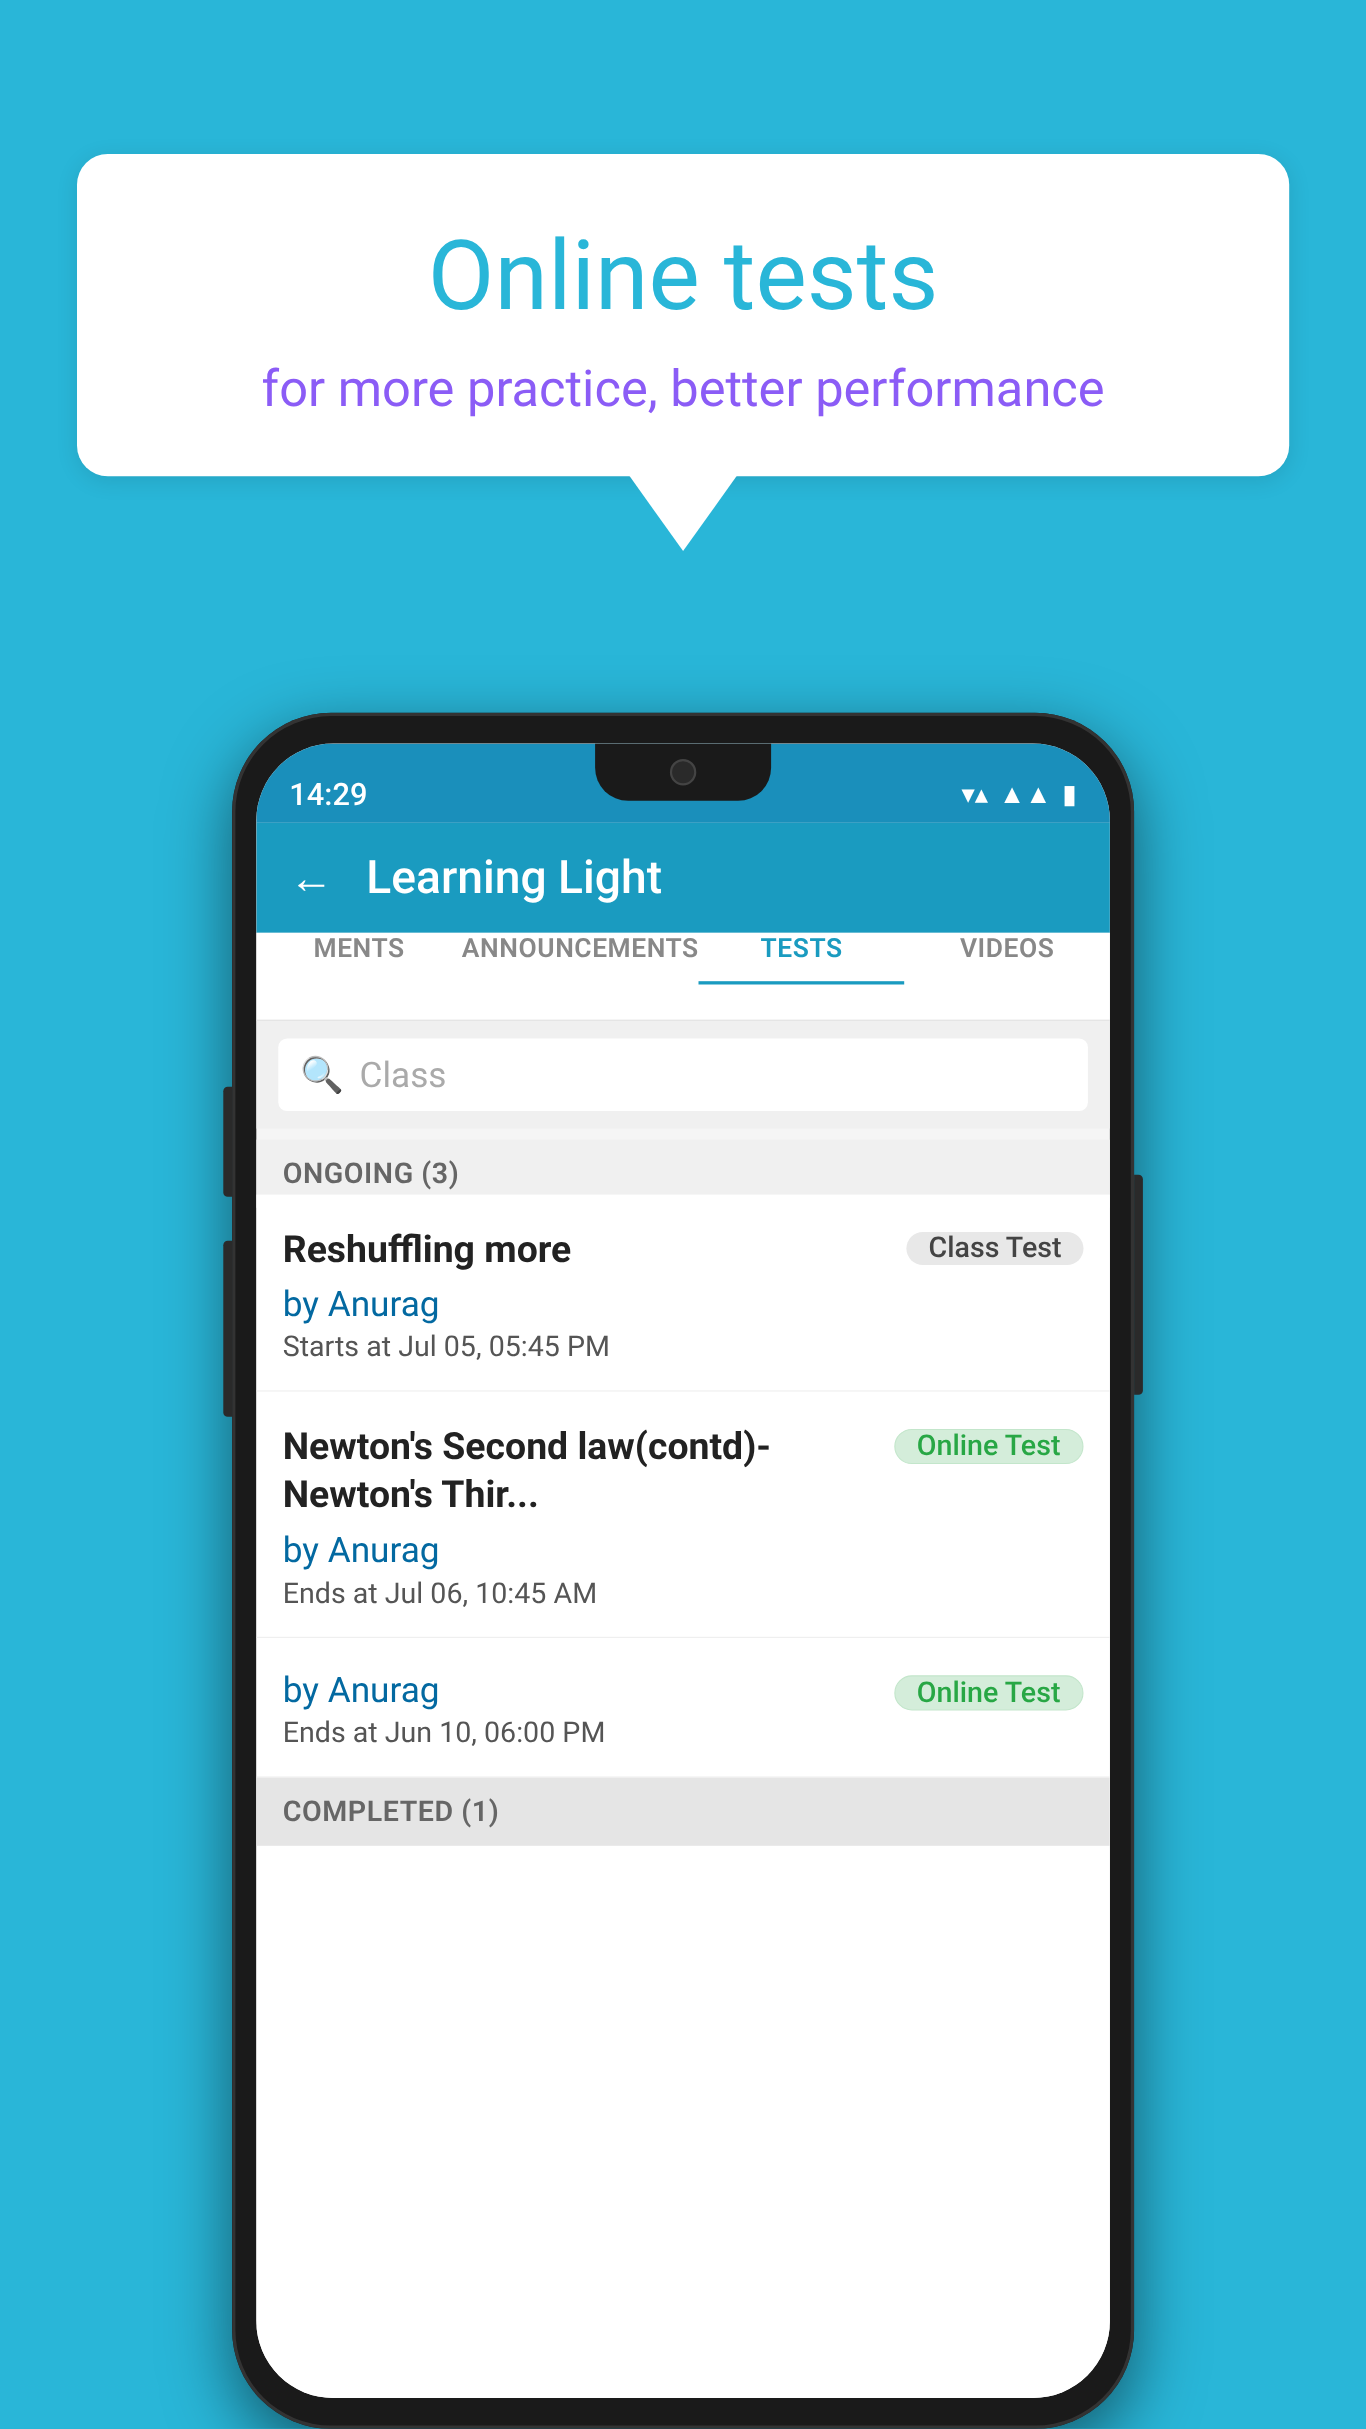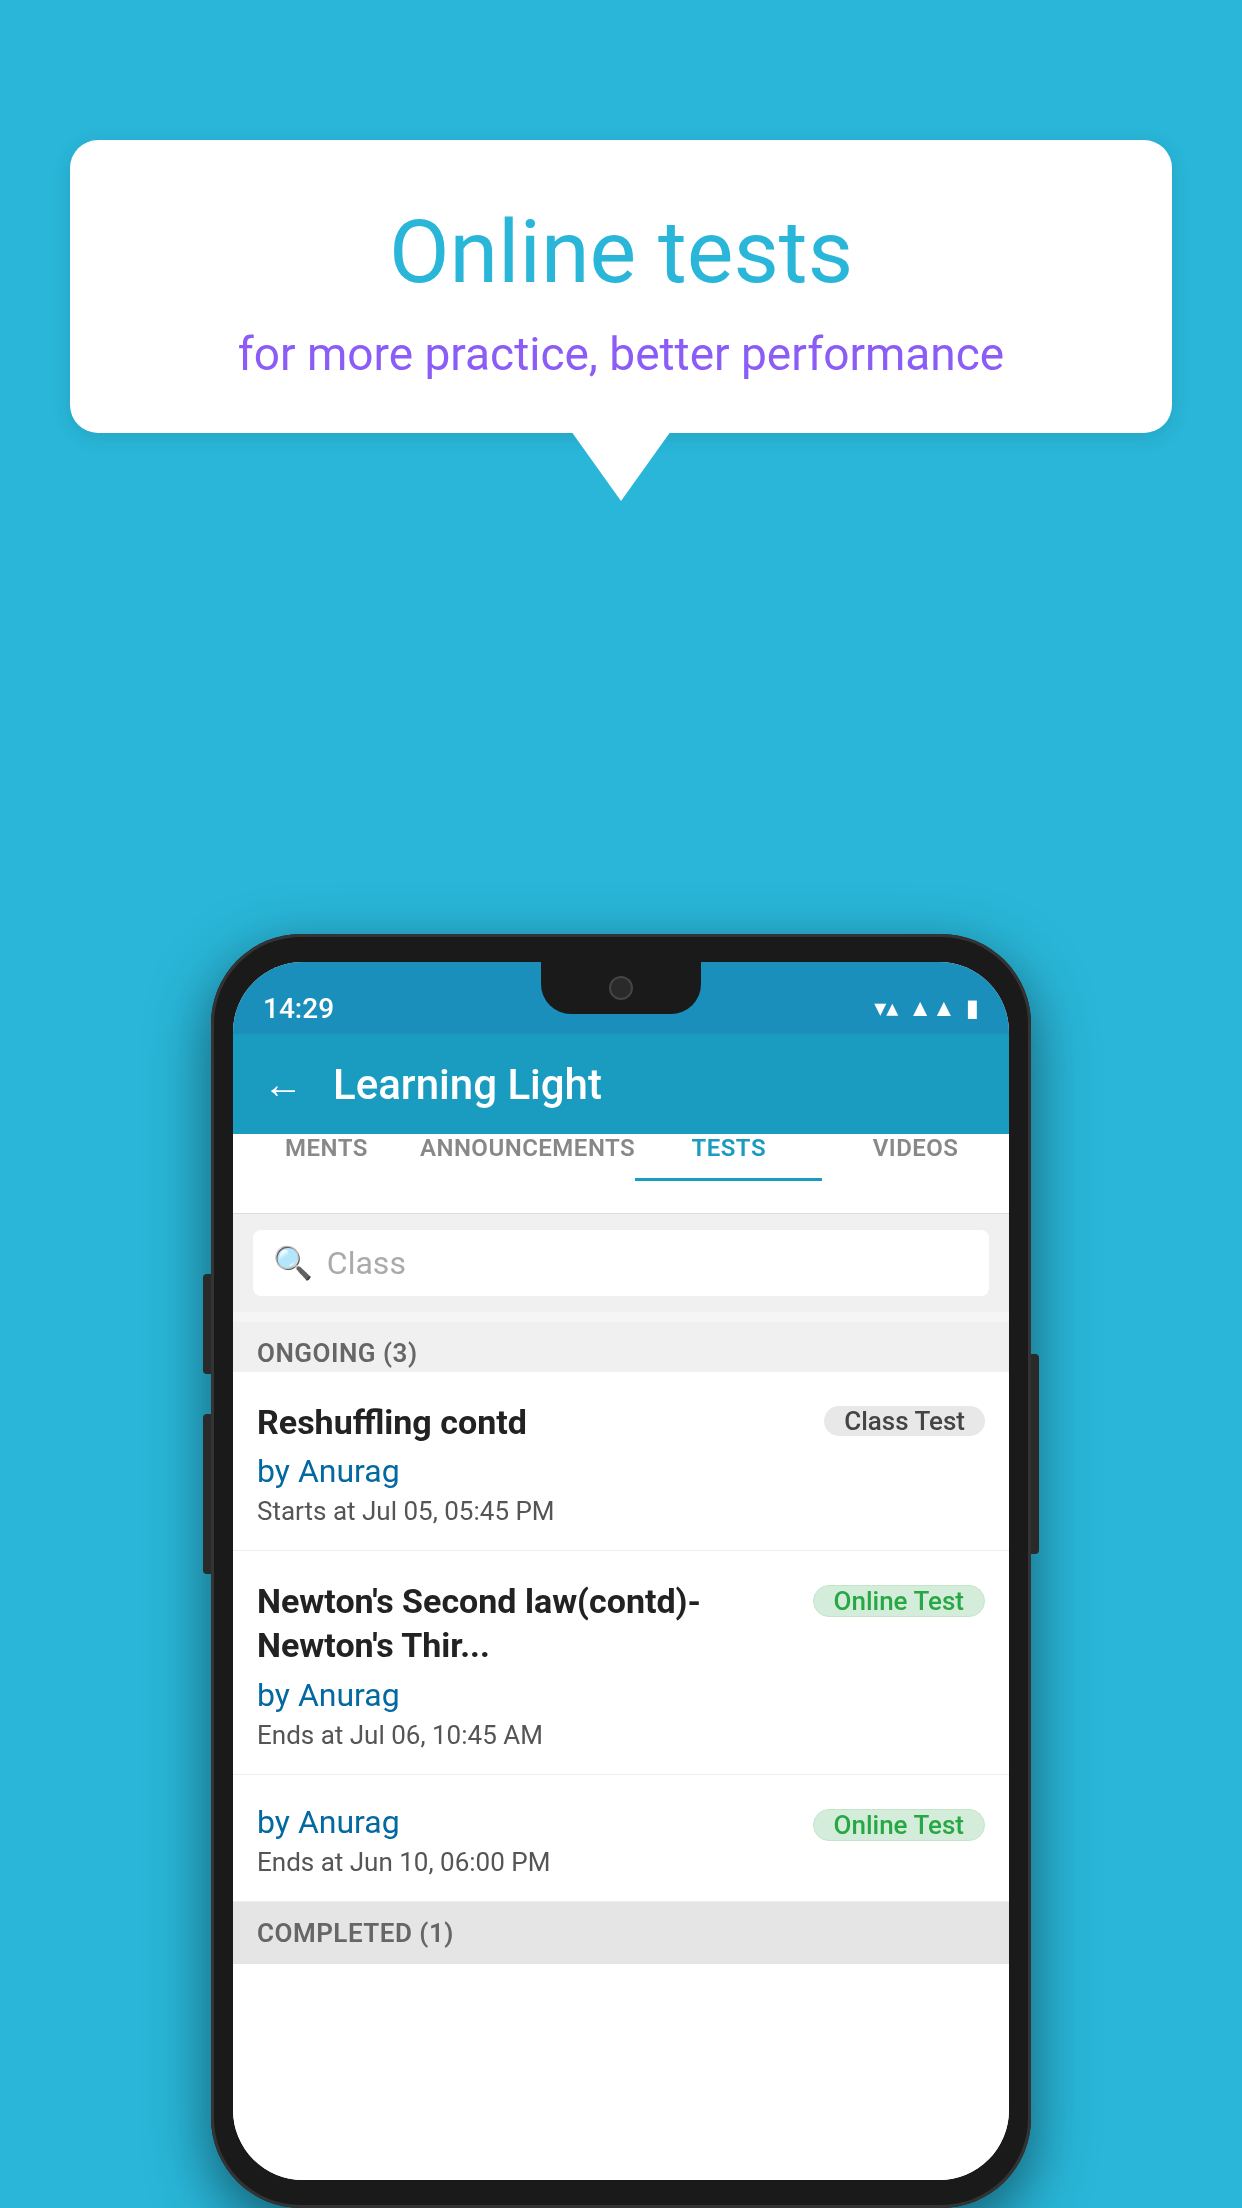--- a/index.html
+++ b/index.html
@@ -55,21 +55,21 @@
       margin-top: -2px;
     }
 
     
     .phone-container {
       position: absolute;
       bottom: 0;
       left: 50%;
       transform: translateX(-50%);
       width: 820px;
-      height: 1274px;
+      height: 1560px;
     }
 
     .phone-shell {
       position: absolute;
       inset: 0;
       background: #1a1a1a;
       border-radius: 90px;
       box-shadow: 0 20px 60px rgba(0,0,0,0.5), inset 0 0 0 3px #333;
     }
 
@@ -394,21 +394,21 @@
           <span class="search-placeholder">Class</span>
         </div>
       </div>
 
       <div class="section-label">ONGOING (3)</div>
 
       <div class="test-list">
 
         <div class="test-item">
           <div class="test-item-content">
-            <div class="test-item-title">Reshuffling contd</div>
+            <div class="test-item-title">Reshuffling more</div>
             <div class="test-item-author">by Anurag</div>
             <div class="test-item-date">Starts at  Jul 05, 05:45 PM</div>
           </div>
           <div class="test-badge badge-class">Class Test</div>
         </div>
 
         <div class="test-item">
           <div class="test-item-content">
             <div class="test-item-title">Newton's Second law(contd)-Newton's Thir...</div>
             <div class="test-item-author">by Anurag</div>

